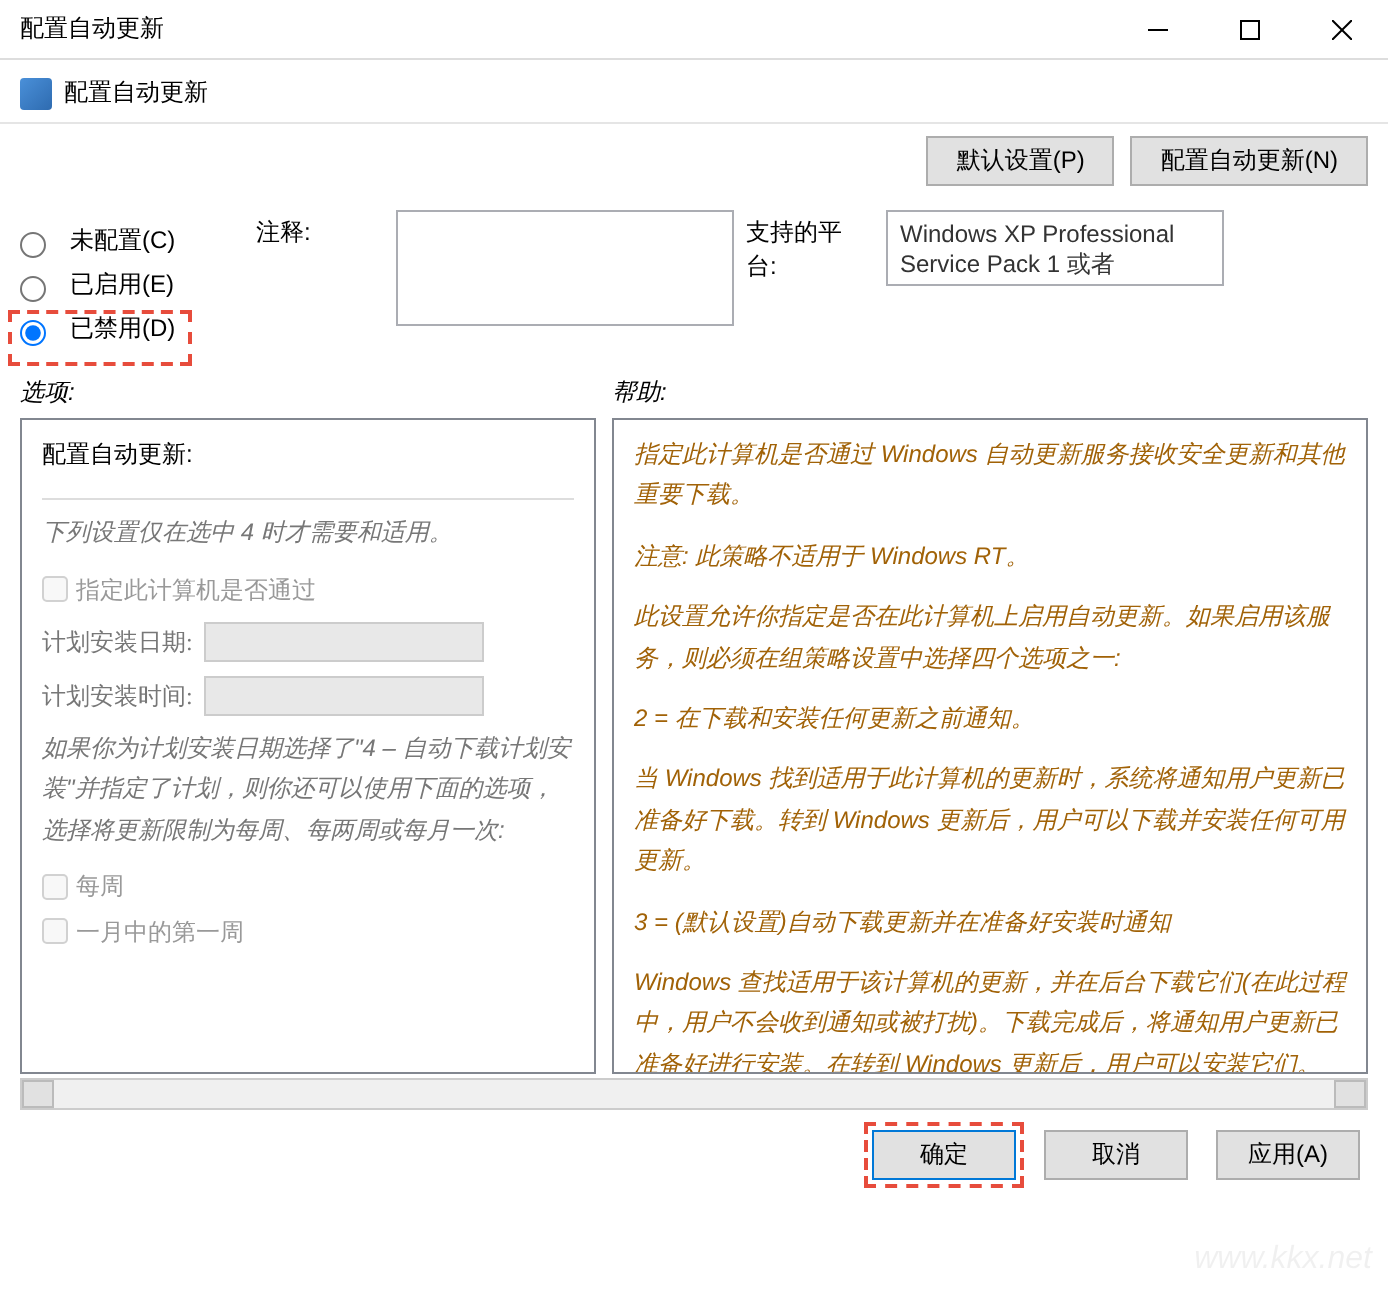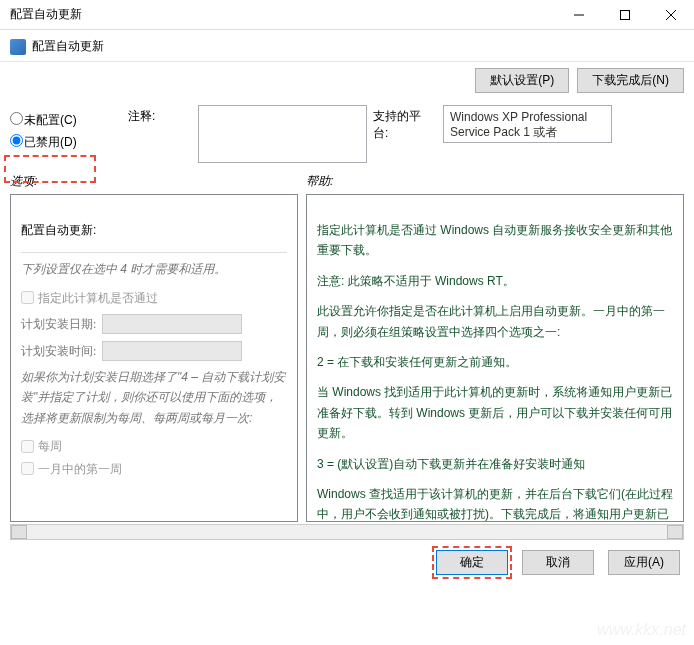--- a/index.html
+++ b/index.html
@@ -7,43 +7,43 @@
 .titlebar { height: 30px; display: flex; align-items: center; padding-left: 10px; border-bottom: 1px solid #ddd; }
 .titlebar-text { flex: 1; font-size: 12px; color: #000; }
 .win-controls { display: flex; }
 .win-btn { width: 46px; height: 30px; display: flex; align-items: center; justify-content: center; color: #000; }
 .section-header { display: flex; align-items: center; padding: 8px 10px 6px; border-bottom: 1px solid #e5e5e5; }
 .hdr-icon { width: 16px; height: 16px; margin-right: 6px; background: linear-gradient(135deg,#4a90d9,#2e6bb0); border-radius: 2px; }
 .nav-row { display: flex; justify-content: flex-end; gap: 8px; padding: 6px 10px 10px; }
 .btn { border: 1px solid #adadad; background: #e1e1e1; padding: 3px 14px; font-size: 12px; font-family: inherit; cursor: pointer; }
 .config-area { display: flex; padding: 2px 10px 4px; gap: 8px; }
 .radio-col { width: 110px; position: relative; padding-top: 2px; }
-.radio-row { display: flex; align-items: flex-start; margin: 5px 0; gap: 1px; }
+.radio-row { display: flex; align-items: flex-end; margin: 5px 0; gap: 12px; }
 .radio-row input { margin: 0; }
 .highlight-box { position: absolute; border: 2px dashed #e74c3c; left: -6px; top: 50px; width: 92px; height: 28px; pointer-events: none; }
 .comment-col { flex: 1; display: flex; flex-direction: row; gap: 6px; }
 .field-row { display: flex; align-items: flex-start; gap: 8px; }
 .field-label { width: 62px; padding-top: 3px; color: #000; }
 .textbox { flex: 1; border: 1px solid #abadb3; background: #fff; font-family: inherit; font-size: 12px; padding: 4px 6px; resize: none; overflow-y: auto; color: #333; }
 .comment-box { height: 58px; }
 .platform-box { height: 38px; }
 .mid-labels { display: flex; padding: 6px 10px 4px; font-style: italic; }
 .mid-labels .left { width: 296px; }
 .panels { display: flex; gap: 8px; padding: 0 10px; height: 328px; }
-.panel { border: 1px solid #828790; background: #fff; overflow: auto; padding: 25px 10px; line-height: 1.7; font-size: 12px; }
+.panel { border: 1px solid #828790; background: #fff; overflow: auto; padding: 7px 10px; line-height: 1.7; font-size: 12px; }
 .panel-left { width: 288px; color: #888; }
 .panel-left .hdr { color: #000; margin-bottom: 12px; }
 .panel-left hr { border: none; border-top: 1px solid #ddd; margin: 6px 0; }
 .panel-left .txt { color: #777; margin-bottom: 8px; font-style: italic; }
 .chk-row { display: flex; align-items: center; gap: 4px; color: #999; margin: 2px 0; }
 .chk-row input { margin: 0; }
 .sel-row { display: flex; align-items: center; gap: 6px; margin: 6px 0; }
 .sel-row label { color: #777; font-family: Liberation Serif, serif; }
 .sel-row .fake-select { width: 140px; height: 20px; border: 1px solid #ccc; background: #e8e8e8; }
-.panel-right { flex: 1; color: #14532d; }
+.panel-right { flex: 1; color: #a16207; font-style: italic; }
 .panel-right p { margin-bottom: 10px; }
 .hscroll { height: 16px; margin: 2px 10px 0; border: 1px solid #ccc; background: #f0f0f0; position: relative; }
 .hscroll::before, .hscroll::after { content: ""; position: absolute; top: 0; width: 16px; height: 14px; background: #e1e1e1; border: 1px solid #bbb; box-sizing: border-box; }
 .hscroll::before { left: 0; }
 .hscroll::after { right: 0; }
 .footer { display: flex; justify-content: flex-end; gap: 14px; padding: 10px 14px; }
 .footer .btn { min-width: 72px; }
 .ok-btn { outline: 2px dashed #e74c3c; outline-offset: 2px; border-color: #0078d7; }
 .watermark { position: absolute; right: 8px; bottom: 6px; font-size: 16px; color: rgba(0,0,0,0.06); font-style: italic; pointer-events: none; }
 </style>
@@ -72,28 +72,32 @@
   </div>
 </div>
 
 <div class="section-header">
   <div class="hdr-icon"></div>
   <span>配置自动更新</span>
 </div>
 
 <div class="nav-row">
   <button class="btn">默认设置(P)</button>
-  <button class="btn">下载完成后(N)</button>
+  <button class="btn">配置自动更新(N)</button>
 </div>
 
 <div class="config-area">
   <div class="radio-col">
     <div class="radio-row">
       <input type="radio" name="cfg" style="">
       <label>未配置(C)</label>
+    </div>
+    <div class="radio-row">
+      <input type="radio" name="cfg" style="">
+      <label>已启用(E)</label>
     </div>
     <div class="radio-row">
       <input type="radio" name="cfg" checked="" style="">
       <label>已禁用(D)</label>
     </div>
     <div class="highlight-box"></div>
   </div>
   <div class="comment-col">
     <div class="field-row">
       <div class="field-label">注释:</div>
@@ -134,21 +138,21 @@
       <span>每周</span>
     </div>
     <div class="chk-row">
       <input type="checkbox" disabled="" style="">
       <span>一月中的第一周</span>
     </div>
   </div>
   <div class="panel panel-right">
     <p>指定此计算机是否通过 Windows 自动更新服务接收安全更新和其他重要下载。</p>
     <p>注意: 此策略不适用于 Windows RT。</p>
-    <p>此设置允许你指定是否在此计算机上启用自动更新。一月中的第一周，则必须在组策略设置中选择四个选项之一:</p>
+    <p>此设置允许你指定是否在此计算机上启用自动更新。如果启用该服务，则必须在组策略设置中选择四个选项之一:</p>
     <p>2 = 在下载和安装任何更新之前通知。</p>
     <p>当 Windows 找到适用于此计算机的更新时，系统将通知用户更新已准备好下载。转到 Windows 更新后，用户可以下载并安装任何可用更新。</p>
     <p>3 = (默认设置)自动下载更新并在准备好安装时通知</p>
     <p>Windows 查找适用于该计算机的更新，并在后台下载它们(在此过程中，用户不会收到通知或被打扰)。下载完成后，将通知用户更新已准备好进行安装。在转到 Windows 更新后，用户可以安装它们。</p>
   </div>
 </div>
 
 <div class="hscroll"></div>
 
 <div class="footer">

